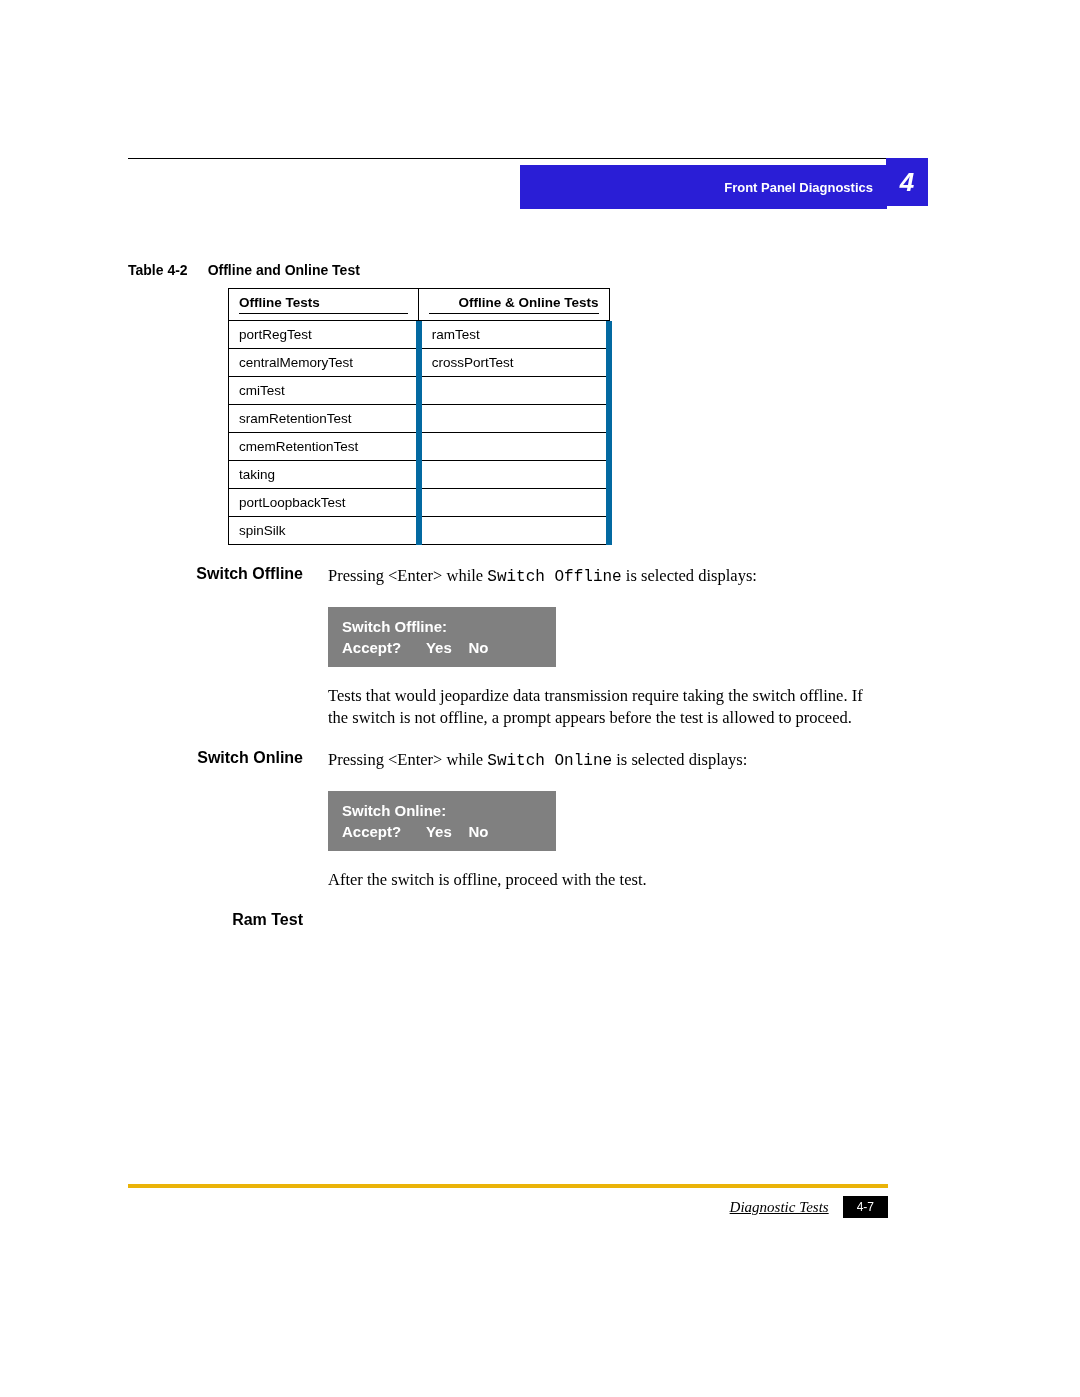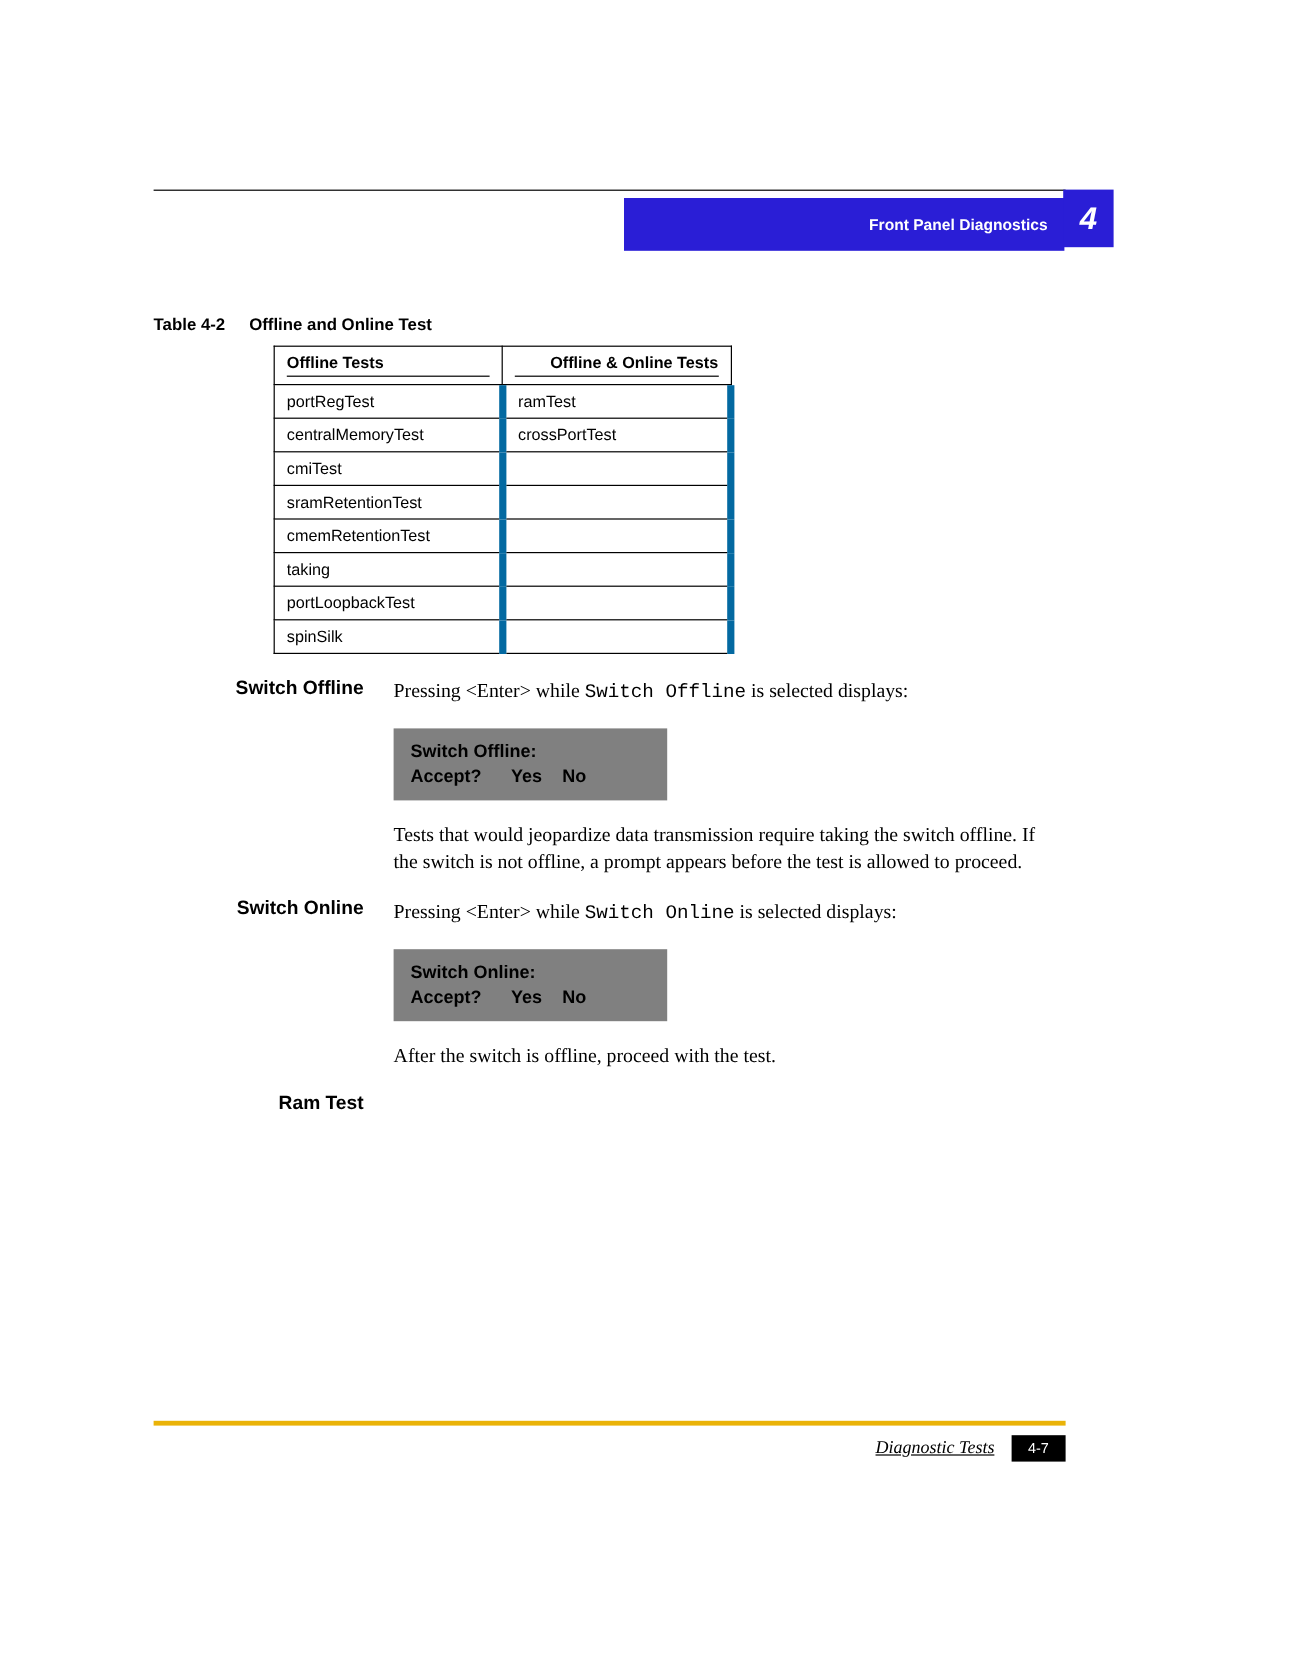--- a/index.html
+++ b/index.html
@@ -123,21 +123,21 @@
     font-size: 16.5px;
     line-height: 1.35;
   }
   .mono {
     font-family: "Courier New", Courier, monospace;
     font-size: 16px;
   }
   .display-box {
     margin: 18px 0 18px 0;
     background: #808080;
-    color: #000000;
+    color: #ffffff;
     font-family: Arial, Helvetica, sans-serif;
     font-weight: bold;
     font-size: 15px;
     padding: 9px 14px;
     display: inline-block;
     line-height: 1.4;
     min-width: 200px;
   }
   .display-box .row { white-space: pre; }
   .display-box.wide { min-width: 225px; }

